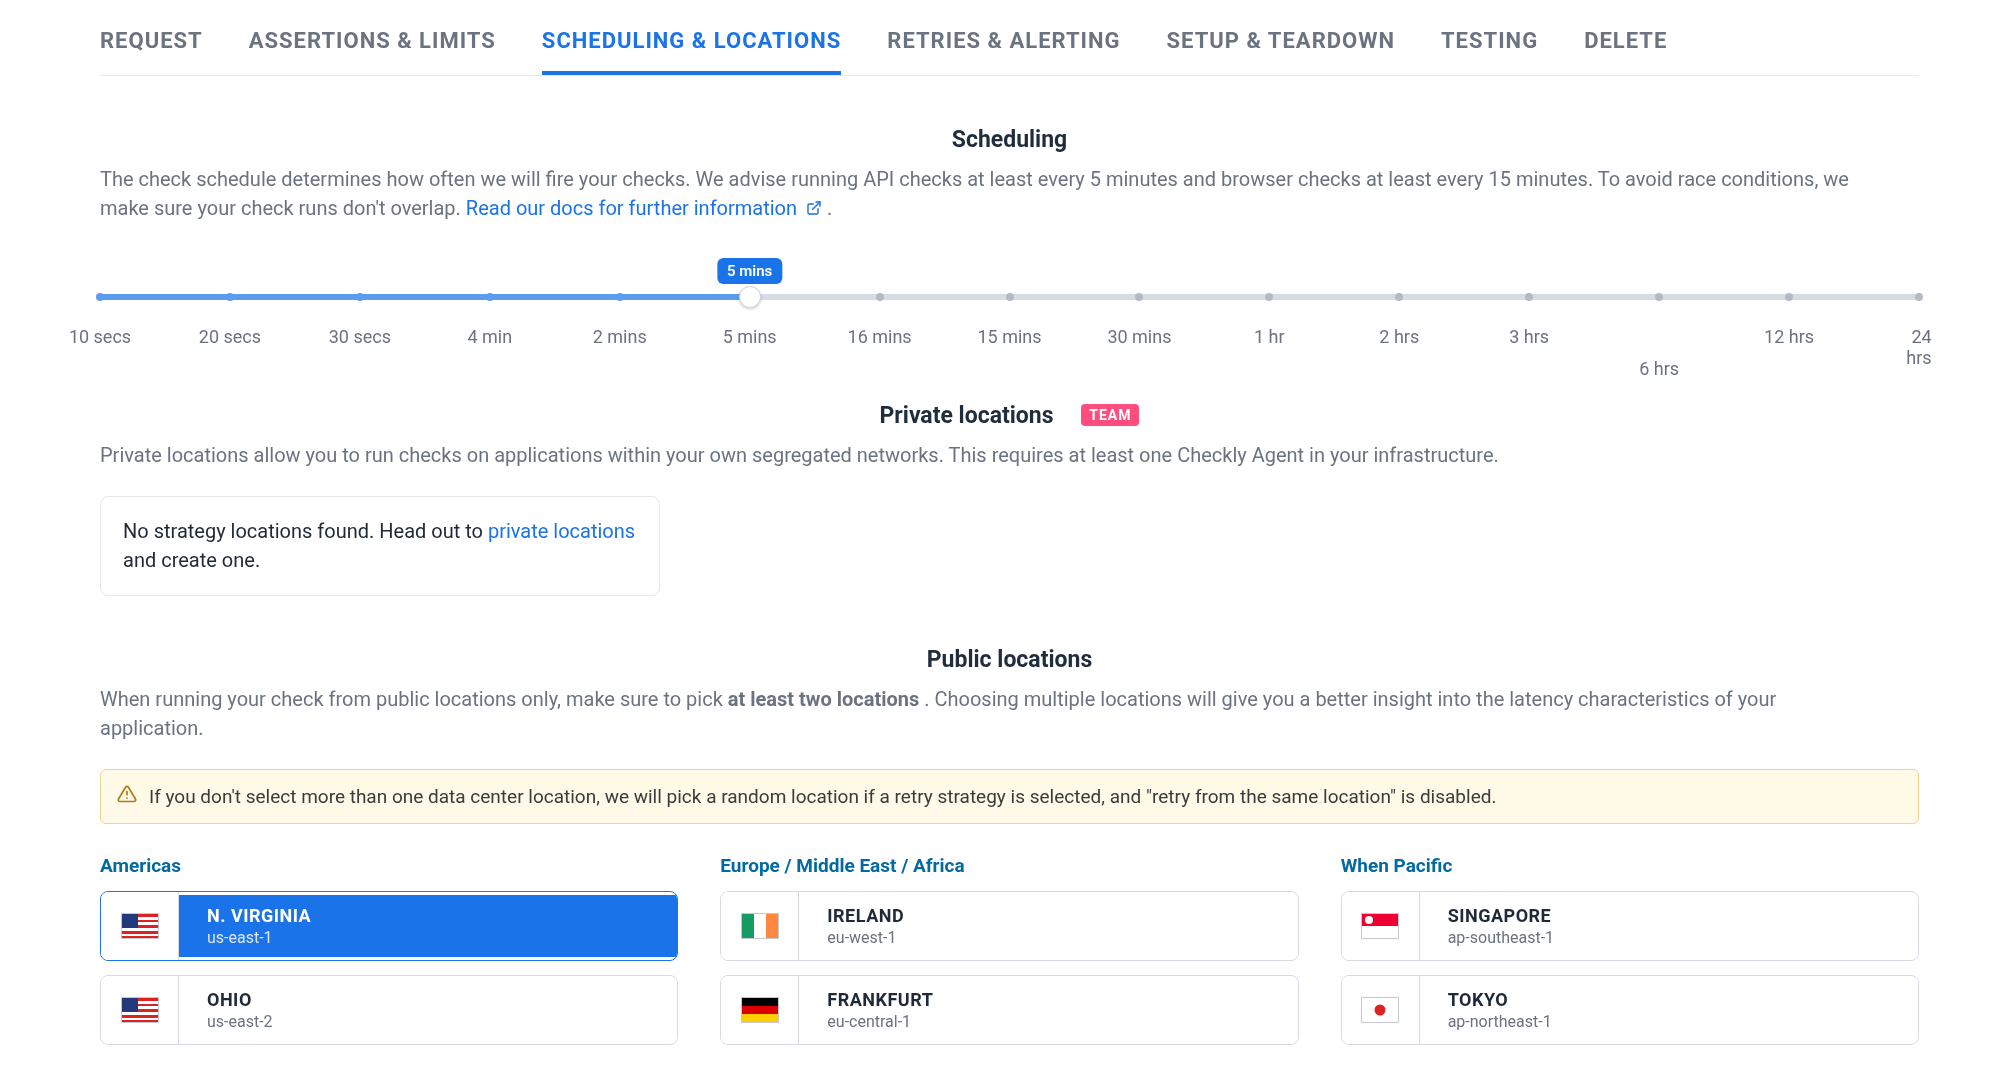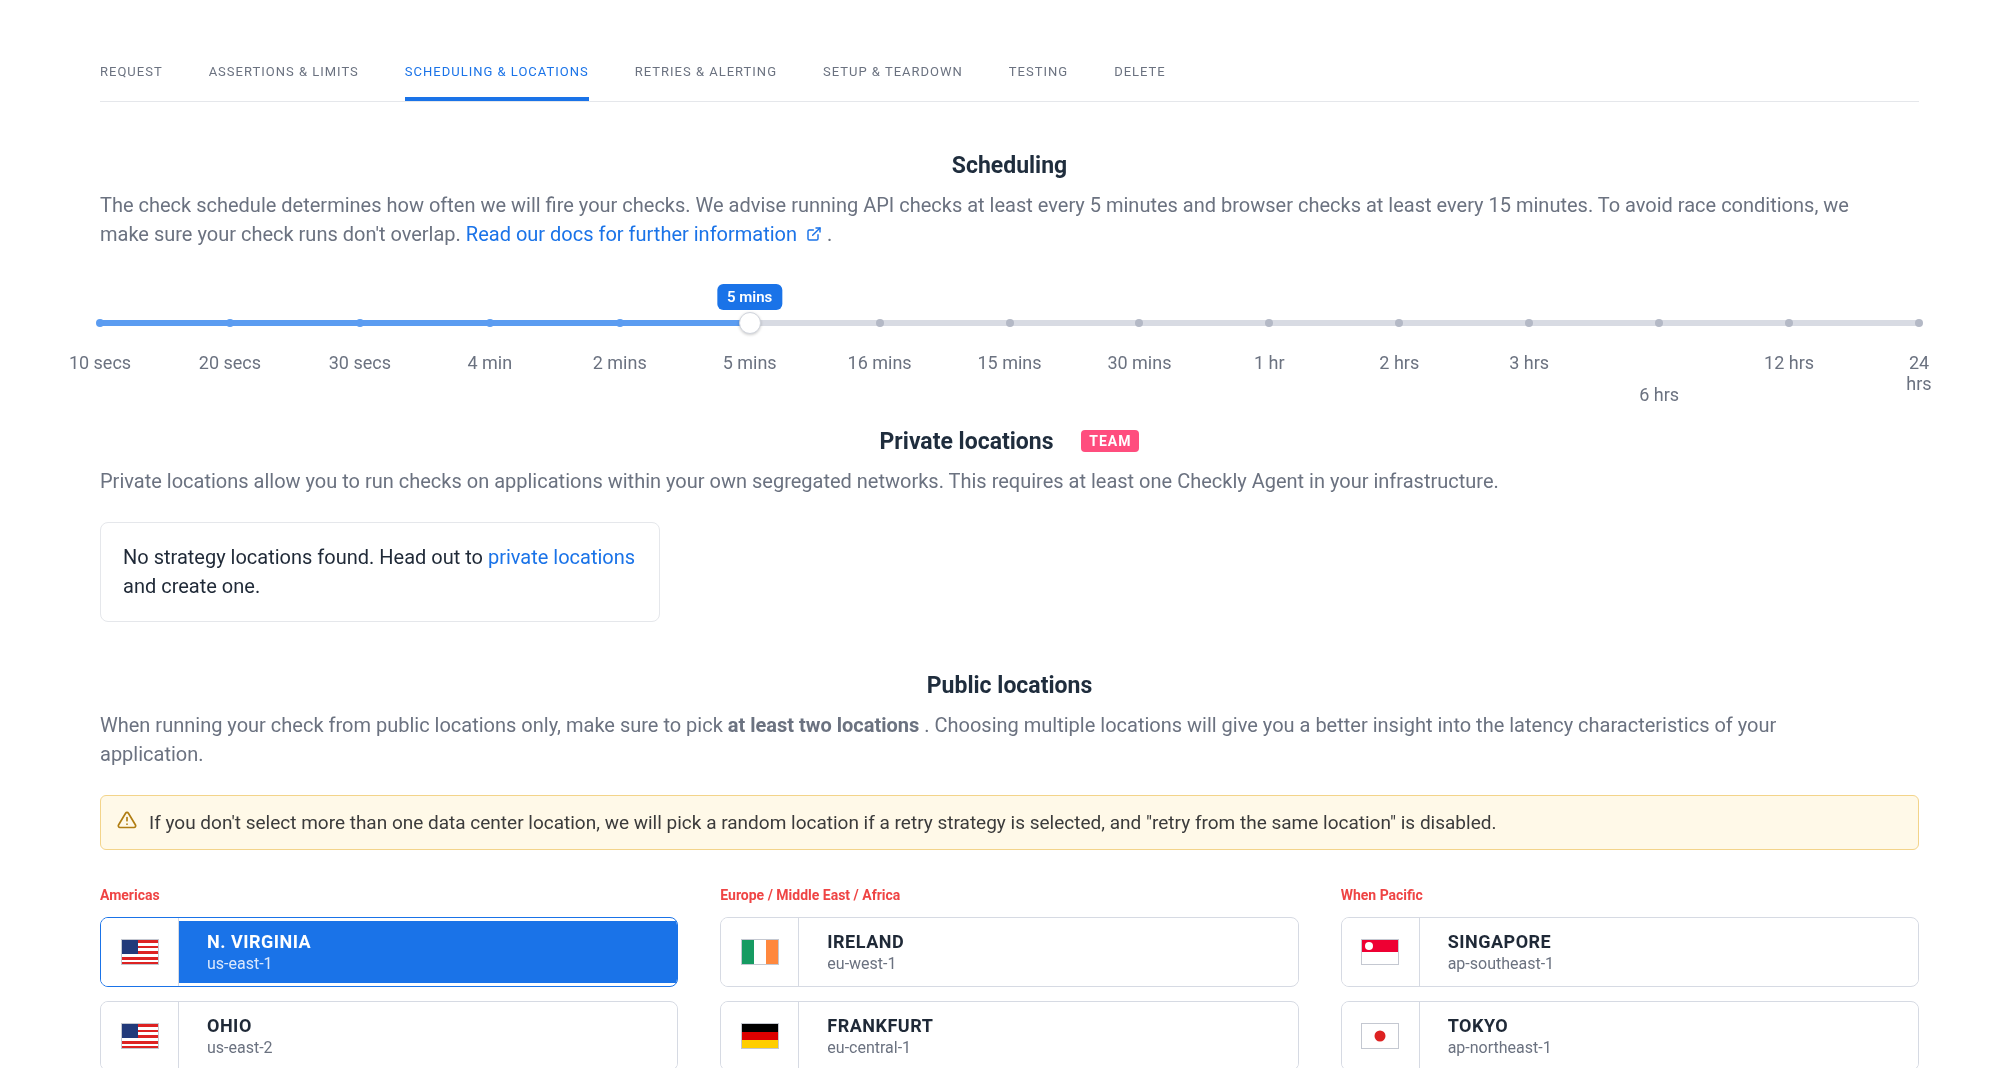--- a/index.html
+++ b/index.html
@@ -8,29 +8,28 @@
     background: #fff;
     color: #1f2937;
     width: 1999px;
     padding: 0;
   }
   .wrap { max-width: 1820px; margin-left: 100px; margin-right: 80px; padding-top: 22px; }
 
   
   .tabs { display: flex; gap: 46px; border-bottom: 1px solid #e5e7eb; }
   .tab {
-    font-size: 13px;
-    font-weight: 400;
+    font-size: 22px;
+    font-weight: 700;
     letter-spacing: 1px;
     color: #6b7280;
     padding: 6px 0 18px;
     border-bottom: 4px solid transparent;
     cursor: pointer;
     text-transform: uppercase;
-    margin-top: 36px;
   }
   .tab.active { color: #1a73e8; border-bottom-color: #1a73e8; }
 
   
   .section { margin-top: 50px; }
   h2 {
     font-size: 23px;
     font-weight: 700;
     color: #1f2d3d;
     margin-bottom: 12px;
@@ -98,21 +97,21 @@
   }
   .bubble::after{
     content:''; position:absolute; left:50%; bottom:-5px; transform:translateX(-50%);
     border:5px solid transparent; border-top-color:#1a73e8;
   }
   .slider-labels{
     display:flex; justify-content:space-between;
     margin-top:26px;
     font-size:18px; color:#6b7280;
   }
-  .slider-labels span{ width:7.14%; text-align:center; }
+  .slider-labels span{ width:7.14%; text-align:right; }
 
   
   .infobox {
     border:1px solid #e5e7eb;
     border-radius:8px;
     padding:20px 22px;
     font-size:20px;
     color:#1f2937;
     line-height:1.45;
     margin-top:26px;
@@ -132,21 +131,21 @@
   .alert svg{ flex:0 0 auto; }
 
   
   .regions {
     display:grid;
     grid-template-columns: 1fr 1fr 1fr;
     gap: 42px;
     margin-top:30px;
   }
   .region h3 {
-    font-size:14px; font-weight:700; color:#ef4444; margin-bottom:14px;margin-top:7px;
+    font-size:19px; font-weight:700; color:#0369a1; margin-bottom:14px;
   }
   .loc {
     display:flex; align-items:center;
     border:1px solid #d6dae3;
     border-radius:8px;
     margin-bottom:14px;
     overflow:hidden;
     cursor:pointer;
     height:70px;
   }

